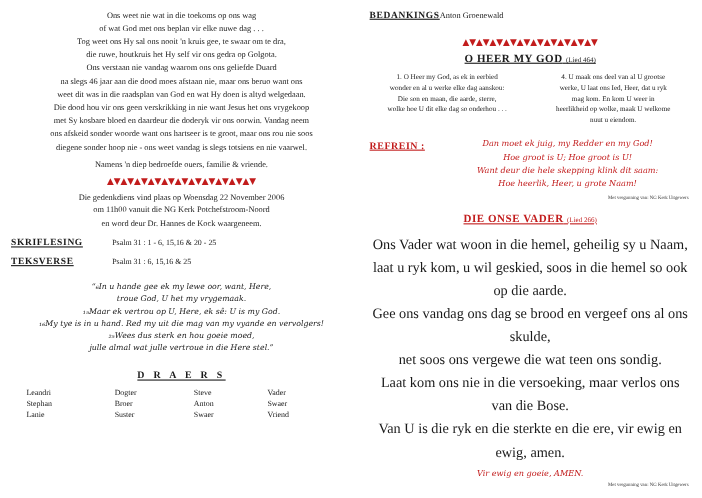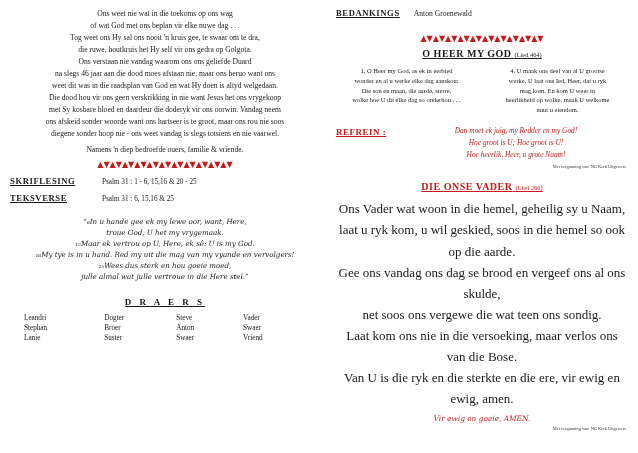--- a/index.html
+++ b/index.html
@@ -110,21 +110,20 @@
     text-align: left;
   }
   table.draers td.c2, table.draers td.c3, table.draers td.c4 {
     text-align: left;
   }
 
   
   .bedank-row {
     display: flex;
     align-items: baseline;
-    gap: 14px;
   }
   .bedank-name {
     font-size: 7.6px;
   }
   .hymn-title {
     text-align: center;
     font-weight: bold;
     font-size: 10px;
     text-decoration: underline;
     letter-spacing: 0.5px;
@@ -154,21 +153,20 @@
   }
   .refrein-lbl {
     width: 68px;
     padding-top: 2px;
   }
   .refrein-body {
     flex: 1;
     text-align: center;
     font-size: 7.4px;
     line-height: 1.65;
-    font-family: Liberation Serif, serif;
   }
   .credit {
     text-align: right;
     font-size: 4.4px;
     color: #333;
     margin-top: 3px;
     padding-right: 2px;
   }
   .onsevader-title {
     text-align: center;
@@ -203,20 +201,25 @@
       <p>weet dit was in die raadsplan van God en wat Hy doen is altyd welgedaan.</p>
       <p>Die dood hou vir ons geen verskrikking in nie want Jesus het ons vrygekoop</p>
       <p>met Sy kosbare bloed en daardeur die doderyk vir ons oorwin. Vandag neem</p>
       <p>ons afskeid sonder woorde want ons hartseer is te groot, maar ons rou nie soos</p>
       <p>diegene sonder hoop nie - ons weet vandag is slegs totsiens en nie vaarwel.</p>
       <p style="margin-top:5px;">Namens 'n diep bedroefde ouers, familie &amp; vriende.</p>
     </div>
 
     <div class="zigzag">▲▼▲▼▲▼▲▼▲▼▲▼▲▼▲▼▲▼▲▼▲▼</div>
 
+    <div class="gedenk">
+      <div>Die gedenkdiens vind plaas op Woensdag 22 November 2006</div>
+      <div>om 11h00 vanuit die NG Kerk Potchefstroom-Noord</div>
+      <div>en word deur Dr. Hannes de Kock waargeneem.</div>
+    </div>
 
     <div class="scripture-row">
       <span class="lbl heading-ul">SKRIFLESING</span>
       <span class="val">Psalm 31 : 1 - 6, 15,16 &amp; 20 - 25</span>
     </div>
 
     <div class="scripture-row">
       <span class="lbl heading-ul">TEKSVERSE</span>
       <span class="val">Psalm 31 : 6, 15,16 &amp; 25</span>
     </div>
@@ -285,20 +288,21 @@
         <div>heerlikheid op wolke,  maak U welkome</div>
         <div>nuut u eiendom.</div>
       </div>
     </div>
 
     <div class="refrein-wrap">
       <span class="refrein-lbl red-head">REFREIN :</span>
       <div class="refrein-body red script">
         <div>Dan moet ek juig, my Redder en my God!</div>
         <div>Hoe groot is U; Hoe groot is U!</div>
+        <div>Want deur die hele skepping klink dit saam:</div>
         <div>Hoe heerlik, Heer, u grote Naam!</div>
       </div>
     </div>
 
     <div class="credit">Met vergunning van: NG Kerk Uitgewers</div>
 
     <div class="hymn-title onsevader-title red-head">
       <span>DIE ONSE VADER</span>
       <span class="hymn-lied">(Lied 266)</span>
     </div>

